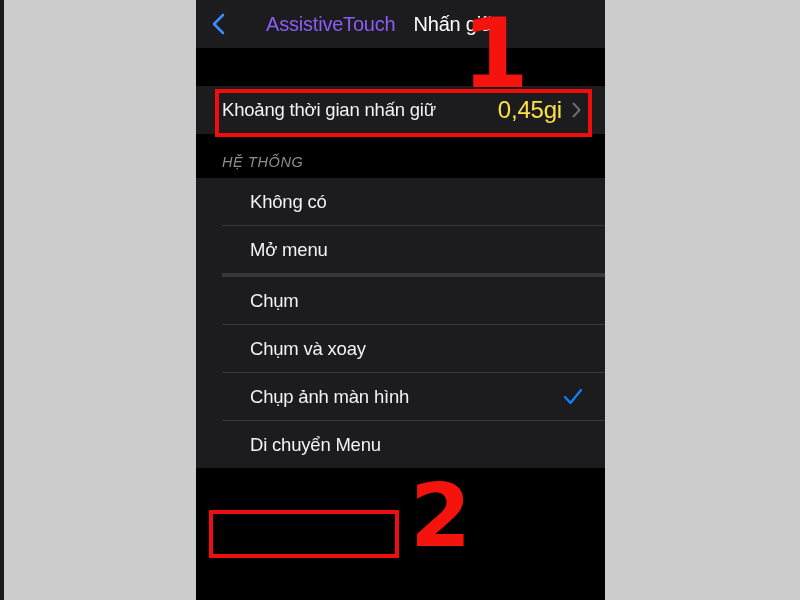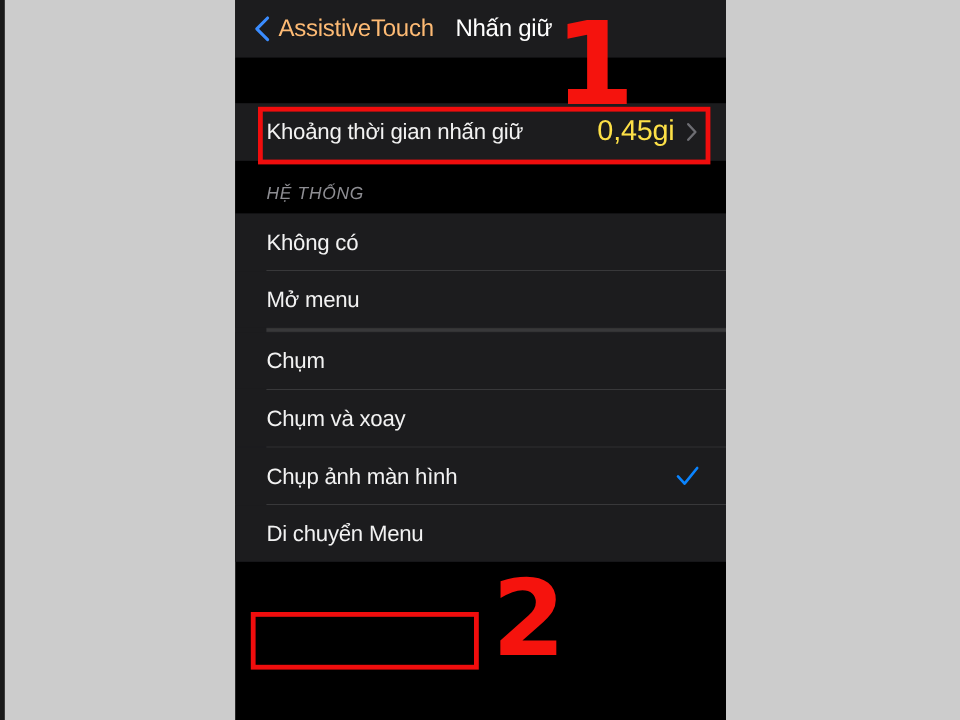--- a/index.html
+++ b/index.html
@@ -37,24 +37,25 @@
     align-items:center;
     padding-left:16px;
   }
   .back-chevron {
     width:13px; height:22px;
     margin-right:7px;
     flex:none;
     display:block;
   }
   .back-label {
-    color:#fdba74;
+    color:#8b5cf6;
     font-size:20px;
     letter-spacing:-0.2px;
     white-space:nowrap;
+    margin-left:34px;
   }
   .nav-title {
     color:#ffffff;
     font-size:20px;
     font-weight:normal;
     margin-left:18px;
     letter-spacing:-0.2px;
     white-space:nowrap;
   }
   
@@ -118,20 +119,21 @@
     align-items:center;
     padding-left:26px;
     padding-right:22px;
     background:#1c1c1e;
   }
   .option-label {
     color:#f2f2f2;
     font-size:18.5px;
     letter-spacing:-0.2px;
     white-space:nowrap;
+    margin-left:28px;
   }
   .check {
     margin-left:auto;
     width:20px; height:20px;
     display:block;
   }
   .check.hidden { visibility:hidden; }
   
   .anno-rect {
     position:absolute;

